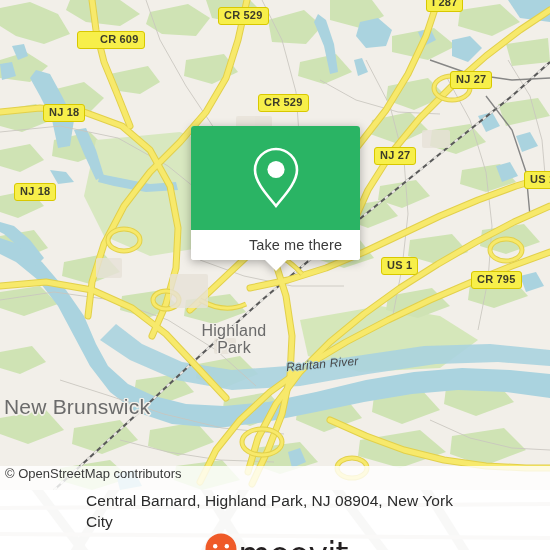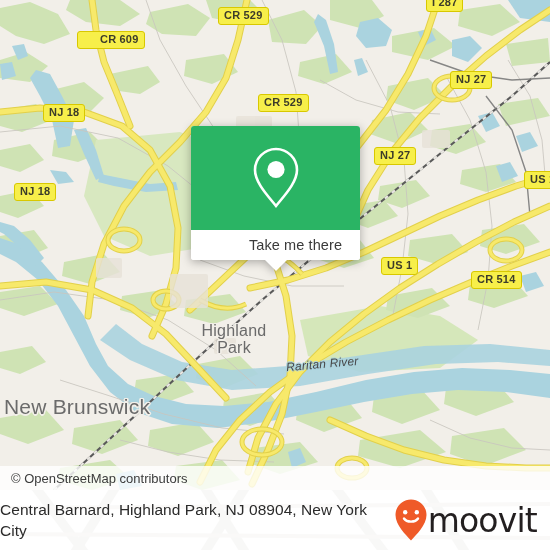--- a/index.html
+++ b/index.html
@@ -75,35 +75,35 @@
     width:0;height:0;margin-left:-11px;
     border-left:11px solid transparent;
     border-right:11px solid transparent;
     border-top:11px solid #fff;
   }
 
   
   #attrib{
     position:absolute;left:0;top:466px;width:550px;height:24px;
     background:rgba(255,255,255,.80);
-    display:flex;align-items:center;
-    box-sizing:border-box;padding-left:11px;
+    display:flex;
+    box-sizing:border-box;padding-left:5px;
   }
   #attrib span{font-size:13px;color:#3b3b3b;}
 
   
   #footer{
     position:absolute;left:0;top:490px;width:550px;height:60px;
     background:#ffffff;overflow:hidden;
   }
   #footer-wm{position:absolute;left:0;top:0;width:550px;height:60px;opacity:.45;}
   #footer-inner{
     position:relative;height:60px;
     display:flex;align-items:center;justify-content:space-between;
-    padding:0 13px 0 0;box-sizing:border-box;
+    padding:0 13px 0 15px;box-sizing:border-box;flex-direction:column;
   }
   #addr{
     font-size:15.5px;color:#2b2b2b;line-height:21px;
     max-width:380px;letter-spacing:.05px;
   }
   #brand{display:flex;align-items:center;gap:0;flex:none;}
   #brand-word{
     font-size:33px;color:#231f20;letter-spacing:-0.8px;
     font-family:"DejaVu Sans", sans-serif;font-weight:400;
     line-height:33px;
@@ -306,21 +306,21 @@
     <div class="shield" style="left:218px;top:7px;">CR 529</div>
     <div class="shield" style="left:426px;top:-6px;">I 287</div>
     <div class="shield" style="left:77px;top:31px;padding-left:22px;">CR 609</div>
     <div class="shield" style="left:450px;top:71px;">NJ 27</div>
     <div class="shield" style="left:258px;top:94px;">CR 529</div>
     <div class="shield" style="left:43px;top:104px;">NJ 18</div>
     <div class="shield" style="left:374px;top:147px;">NJ 27</div>
     <div class="shield" style="left:524px;top:171px;">US 1</div>
     <div class="shield" style="left:14px;top:183px;">NJ 18</div>
     <div class="shield" style="left:381px;top:257px;">US 1</div>
-    <div class="shield" style="left:471px;top:271px;">CR 514</div>
+    <div class="shield" style="left:471px;top:271px;">CR 795</div>
 
     <div id="popup">
       <div id="popup-card">
         <div id="popup-green">
           <svg width="54" height="66" viewBox="0 0 54 66">
             <path d="M27 4 C15.4 4 6 13.4 6 25 C6 38 20 52 27 61 C34 52 48 38 48 25 C48 13.4 38.6 4 27 4 Z" fill="none" stroke="#ffffff" stroke-width="2.6"></path>
             <circle cx="27" cy="24.5" r="8.6" fill="#ffffff"></circle>
           </svg>
         </div>
         <div id="popup-bar">

